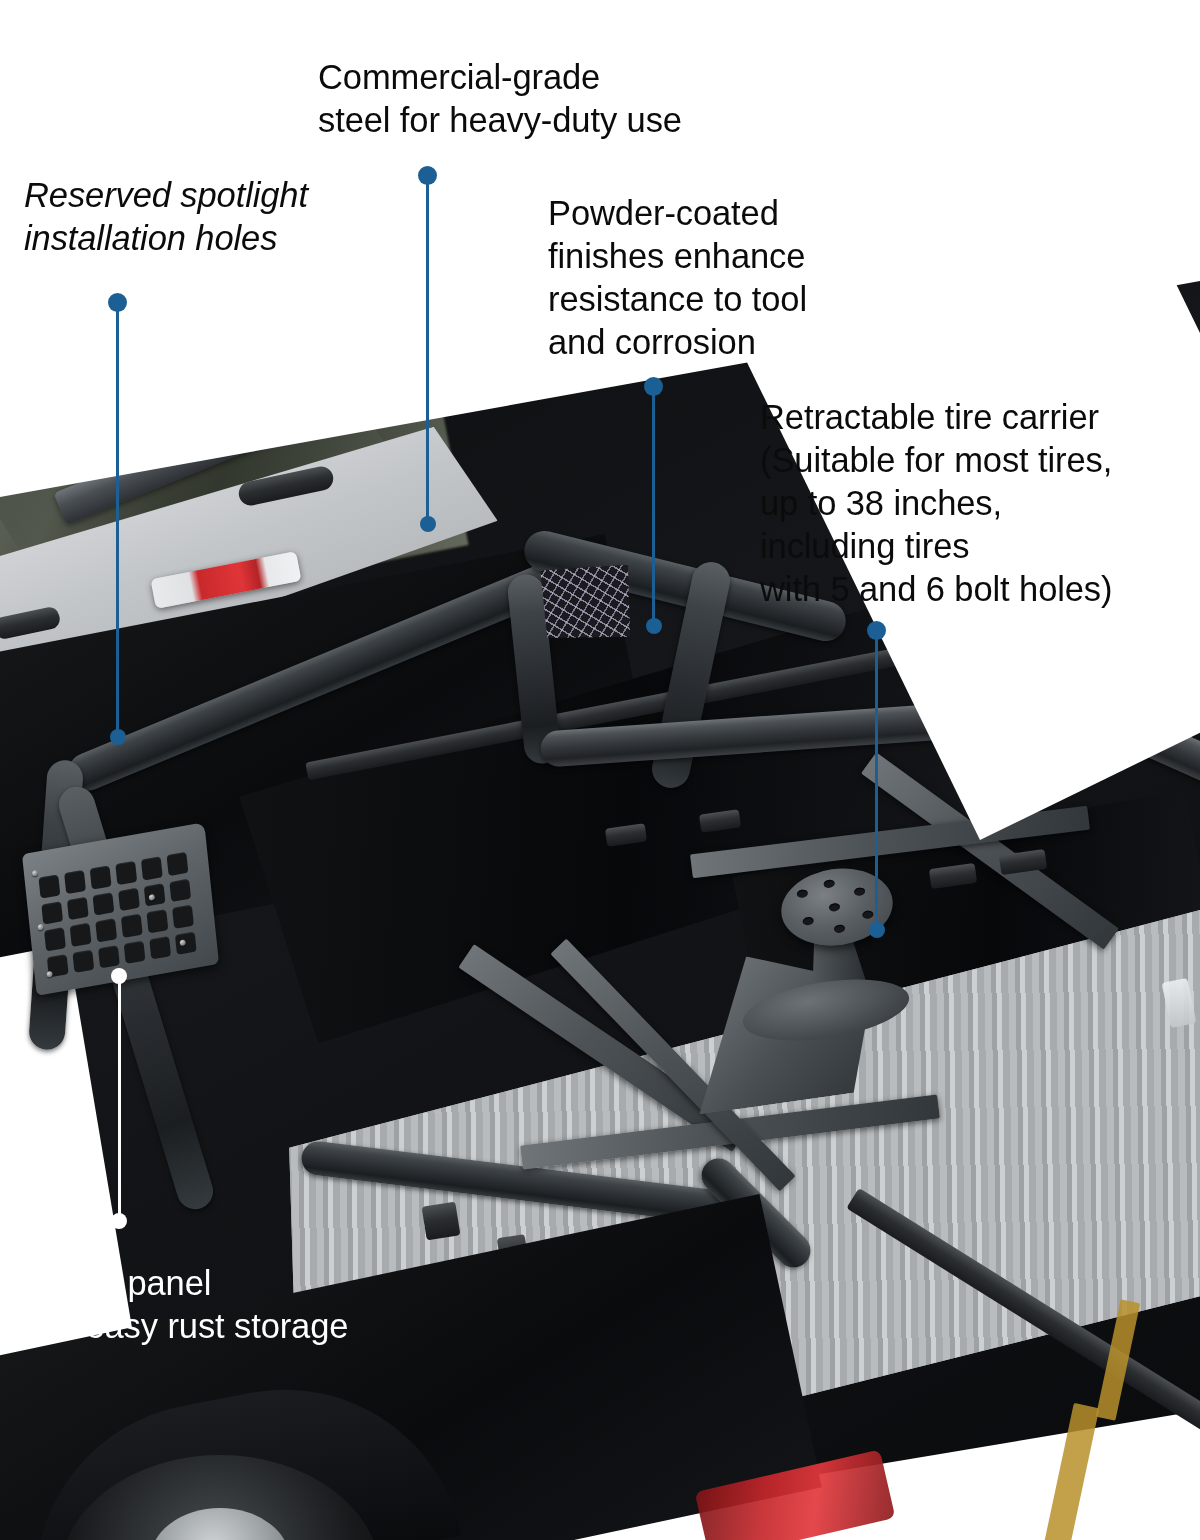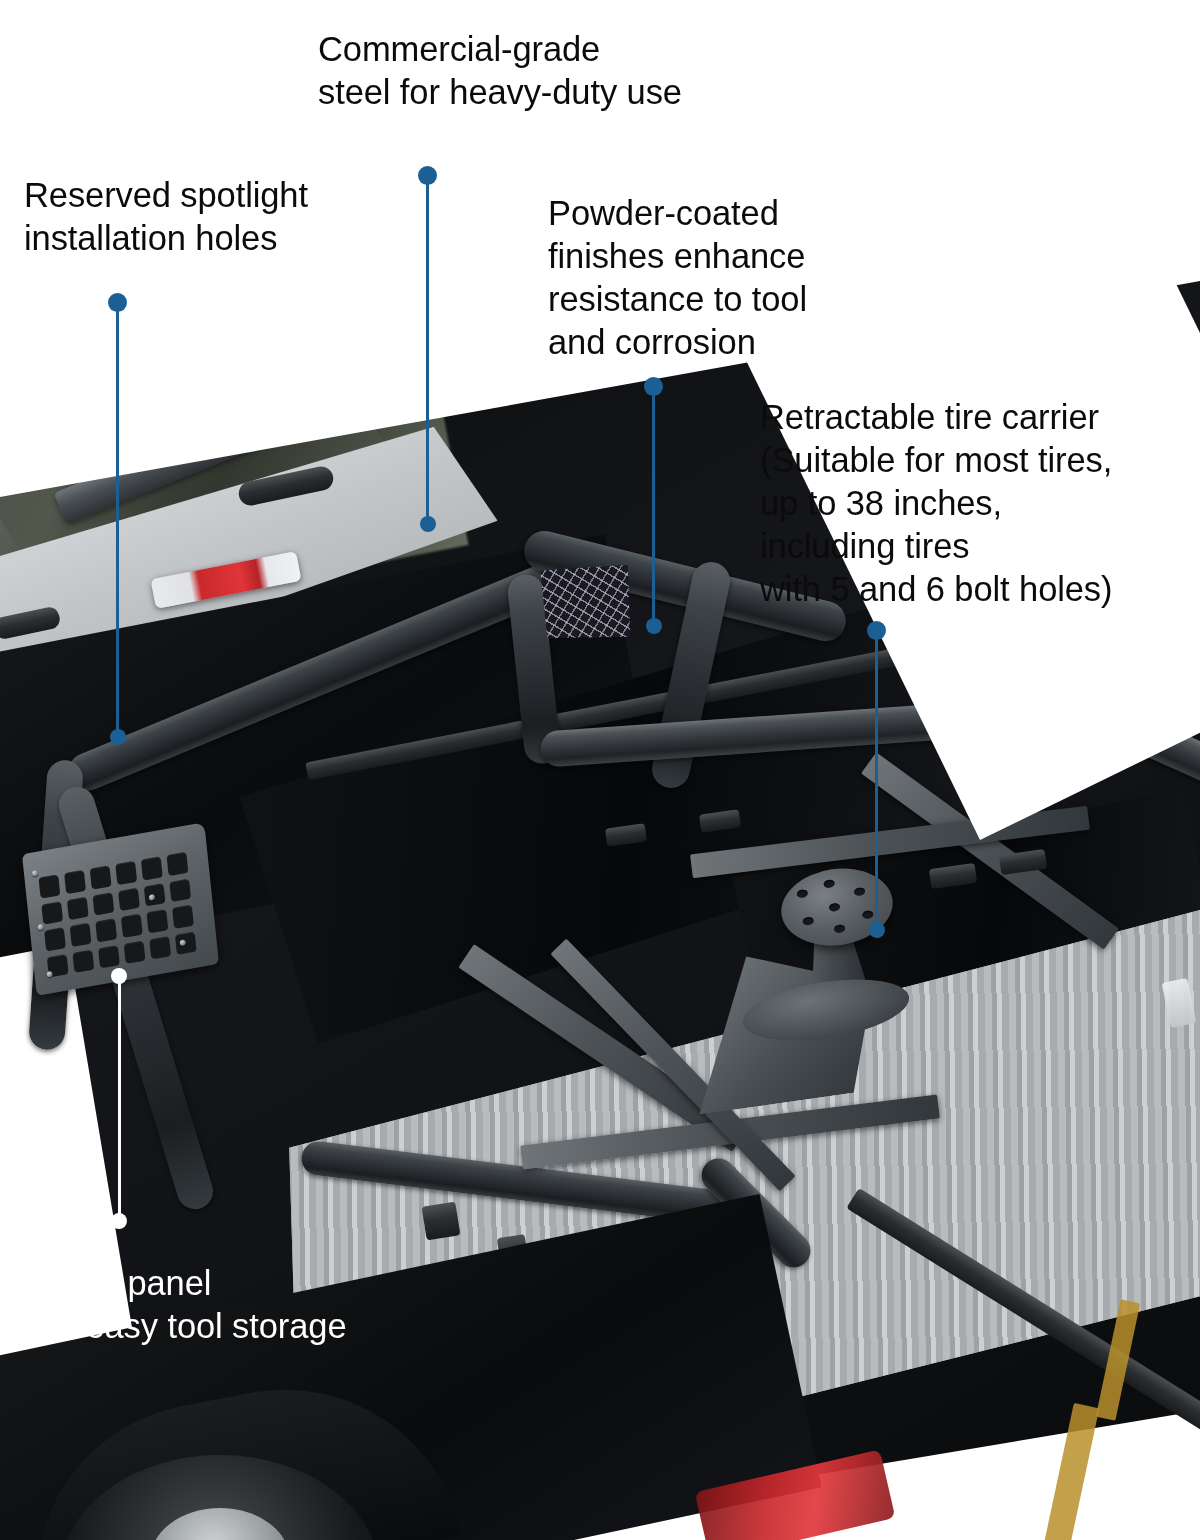--- a/index.html
+++ b/index.html
@@ -416,27 +416,27 @@
 
     <div class="wedge" id="wedge-top"></div>
     <div class="wedge" id="wedge-right"></div>
   </div>
 
   <div id="callouts">
 
     <div class="leader" style="left:426px;top:180px;height:344px;background:#1b5f94;"></div>
     <div class="dot" style="left:418px;top:166px;background:#1b5f94;"></div>
     <div class="dot small" style="left:420px;top:516px;background:#1b5f94;"></div>
-    <div class="callout-text dark" style="left:318px;top:28px;">Commercial-grade
+    <div class="callout-text dark" style="left:318px;top:56px;">Commercial-grade
 steel for heavy-duty use</div>
 
     <div class="leader" style="left:116px;top:307px;height:430px;background:#1b5f94;"></div>
     <div class="dot" style="left:108px;top:293px;background:#1b5f94;"></div>
     <div class="dot small" style="left:110px;top:729px;background:#1b5f94;"></div>
-    <div class="callout-text dark" style="left:24px;top:174px;">Reserved spotlight
+    <div class="callout-text dark" style="left:24px;top:174px;font-style:italic;">Reserved spotlight
 installation holes</div>
 
     <div class="leader" style="left:652px;top:391px;height:235px;background:#1b5f94;"></div>
     <div class="dot" style="left:644px;top:377px;background:#1b5f94;"></div>
     <div class="dot small" style="left:646px;top:618px;background:#1b5f94;"></div>
     <div class="callout-text dark" style="left:548px;top:192px;">Powder-coated
 finishes enhance
 resistance to tool
 and corrosion</div>
 
@@ -446,16 +446,16 @@
     <div class="callout-text dark" style="left:760px;top:396px;">Retractable tire carrier
 (Suitable for most tires,
 up to 38 inches,
 including tires
 with 5 and 6 bolt holes)</div>
 
     <div class="leader" style="left:118px;top:981px;height:240px;background:#ffffff;"></div>
     <div class="dot small" style="left:111px;top:968px;background:#ffffff;"></div>
     <div class="dot small" style="left:111px;top:1213px;background:#ffffff;"></div>
     <div class="callout-text light" style="left:36px;top:1262px;">Molle panel
-for easy tool storage</div>
+for easy rust storage</div>
   </div>
 
 </div>
 
 </body></html>

